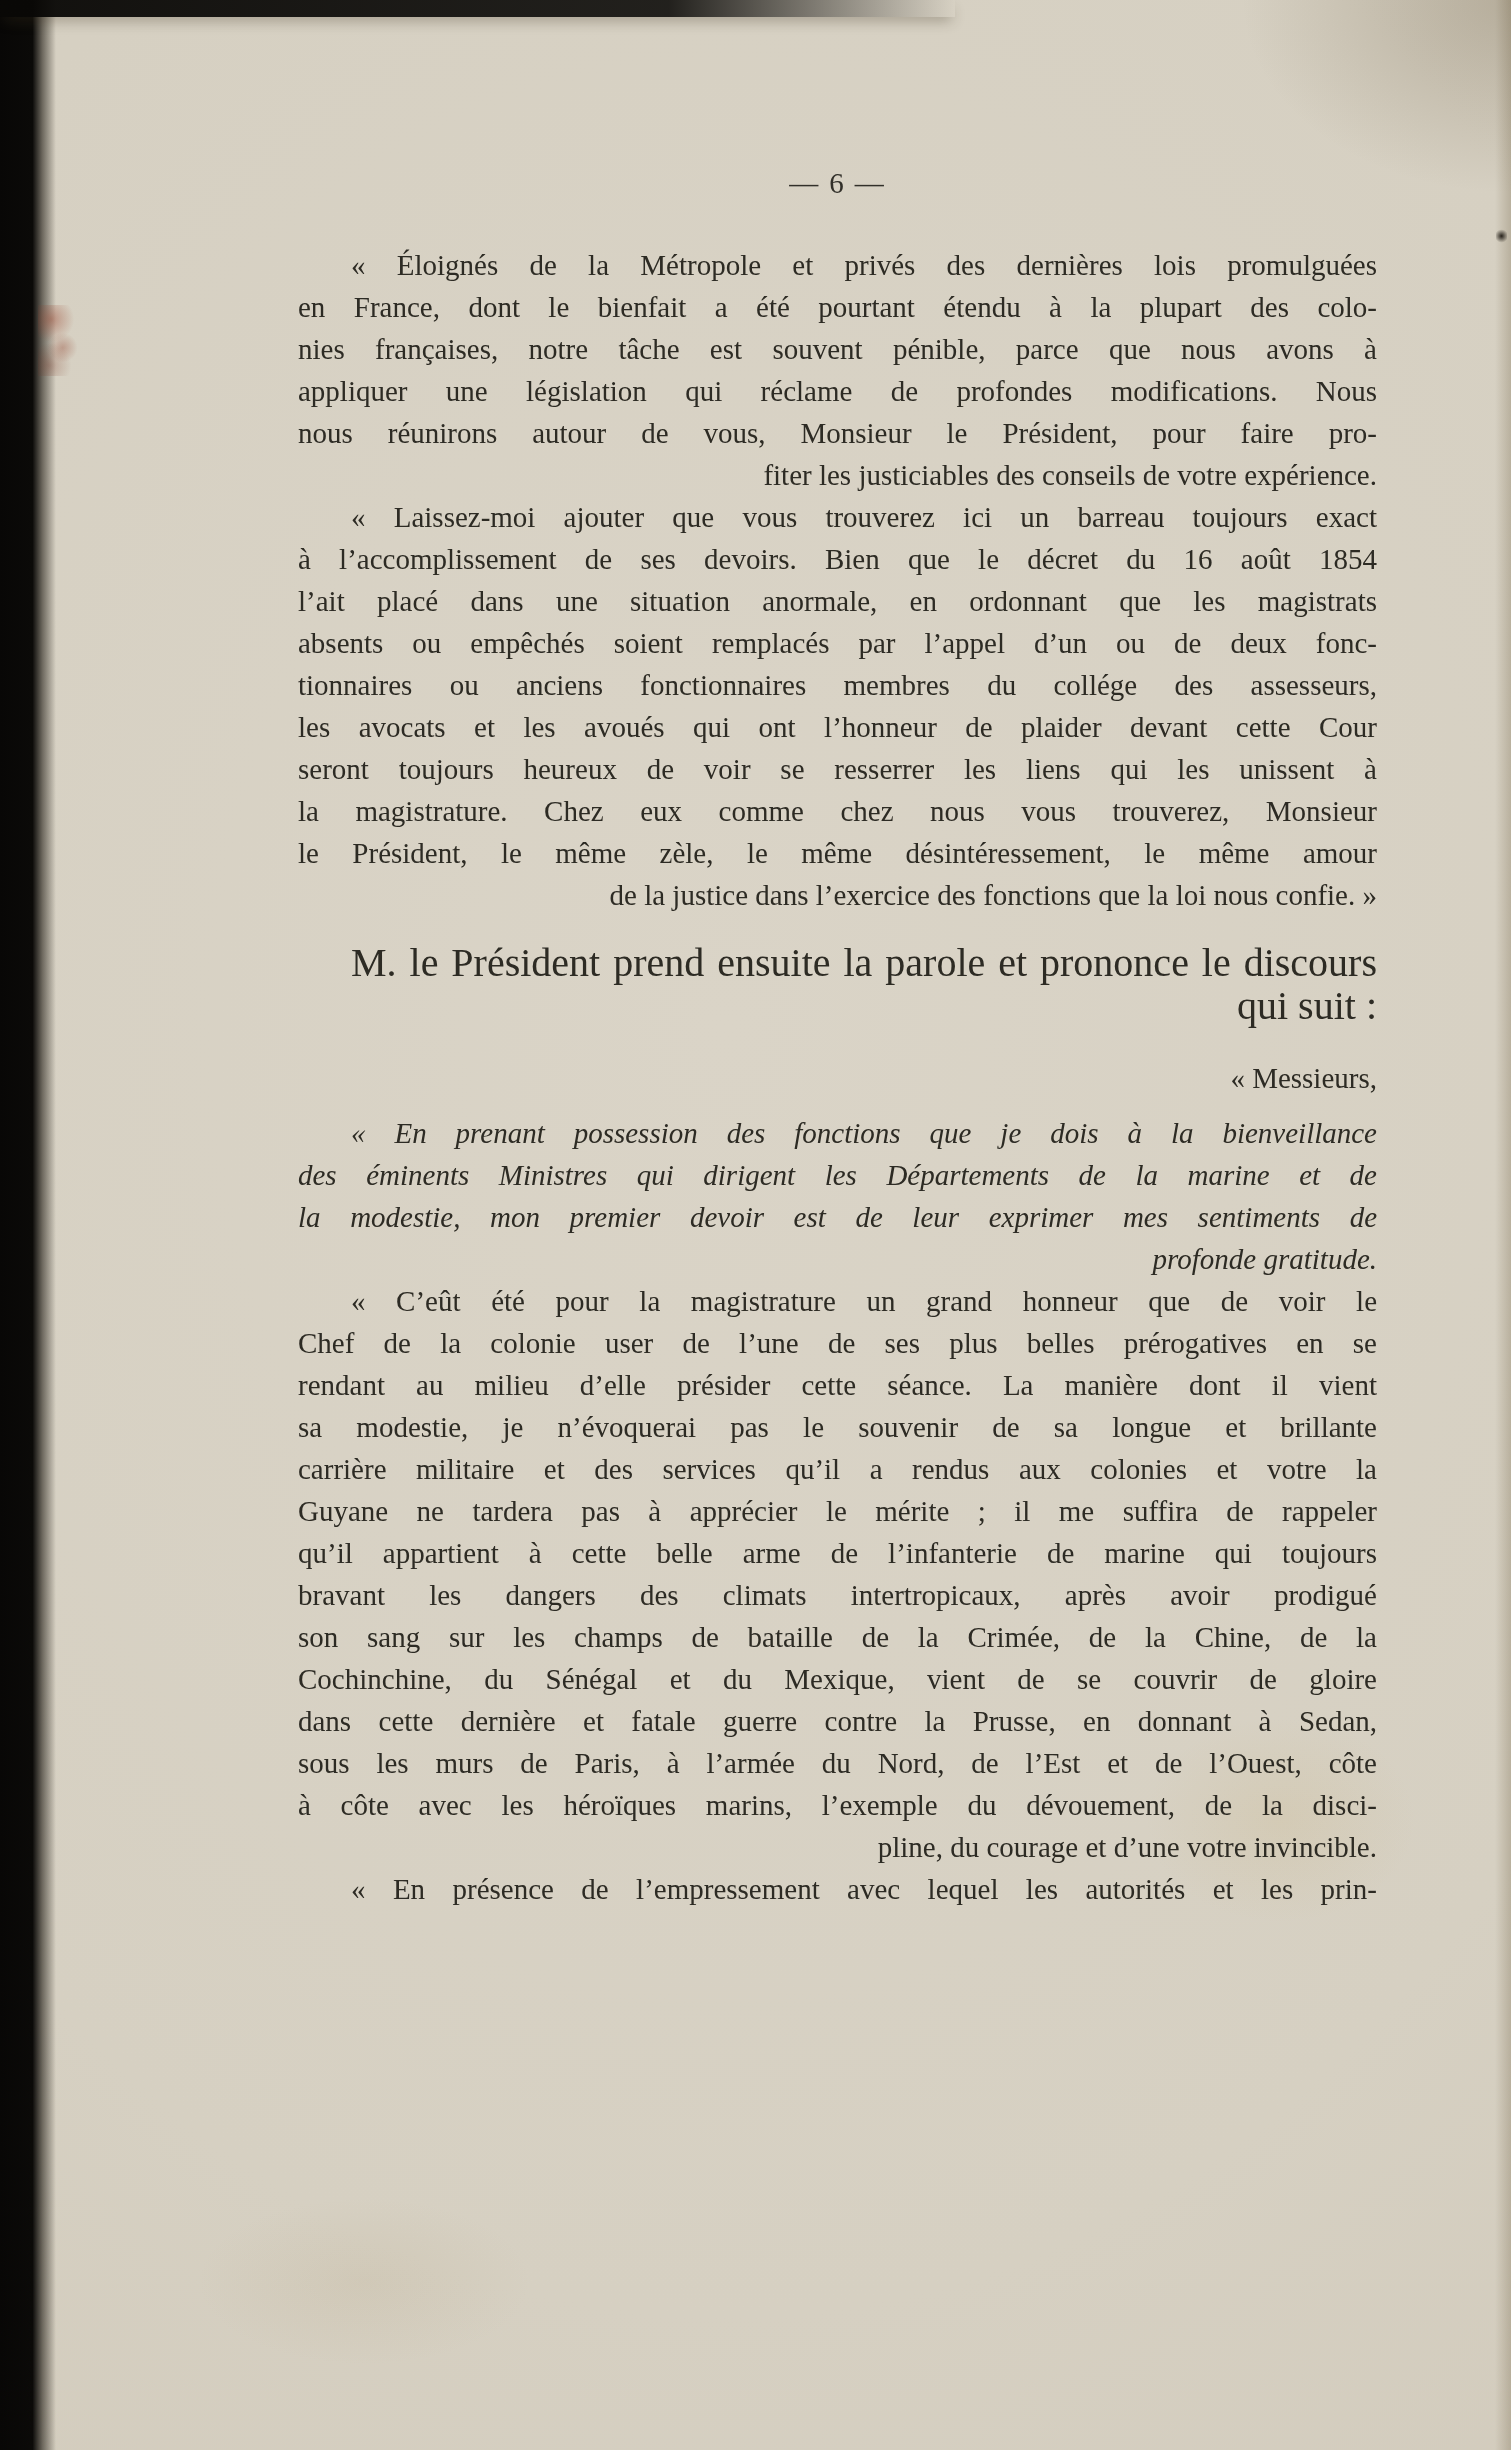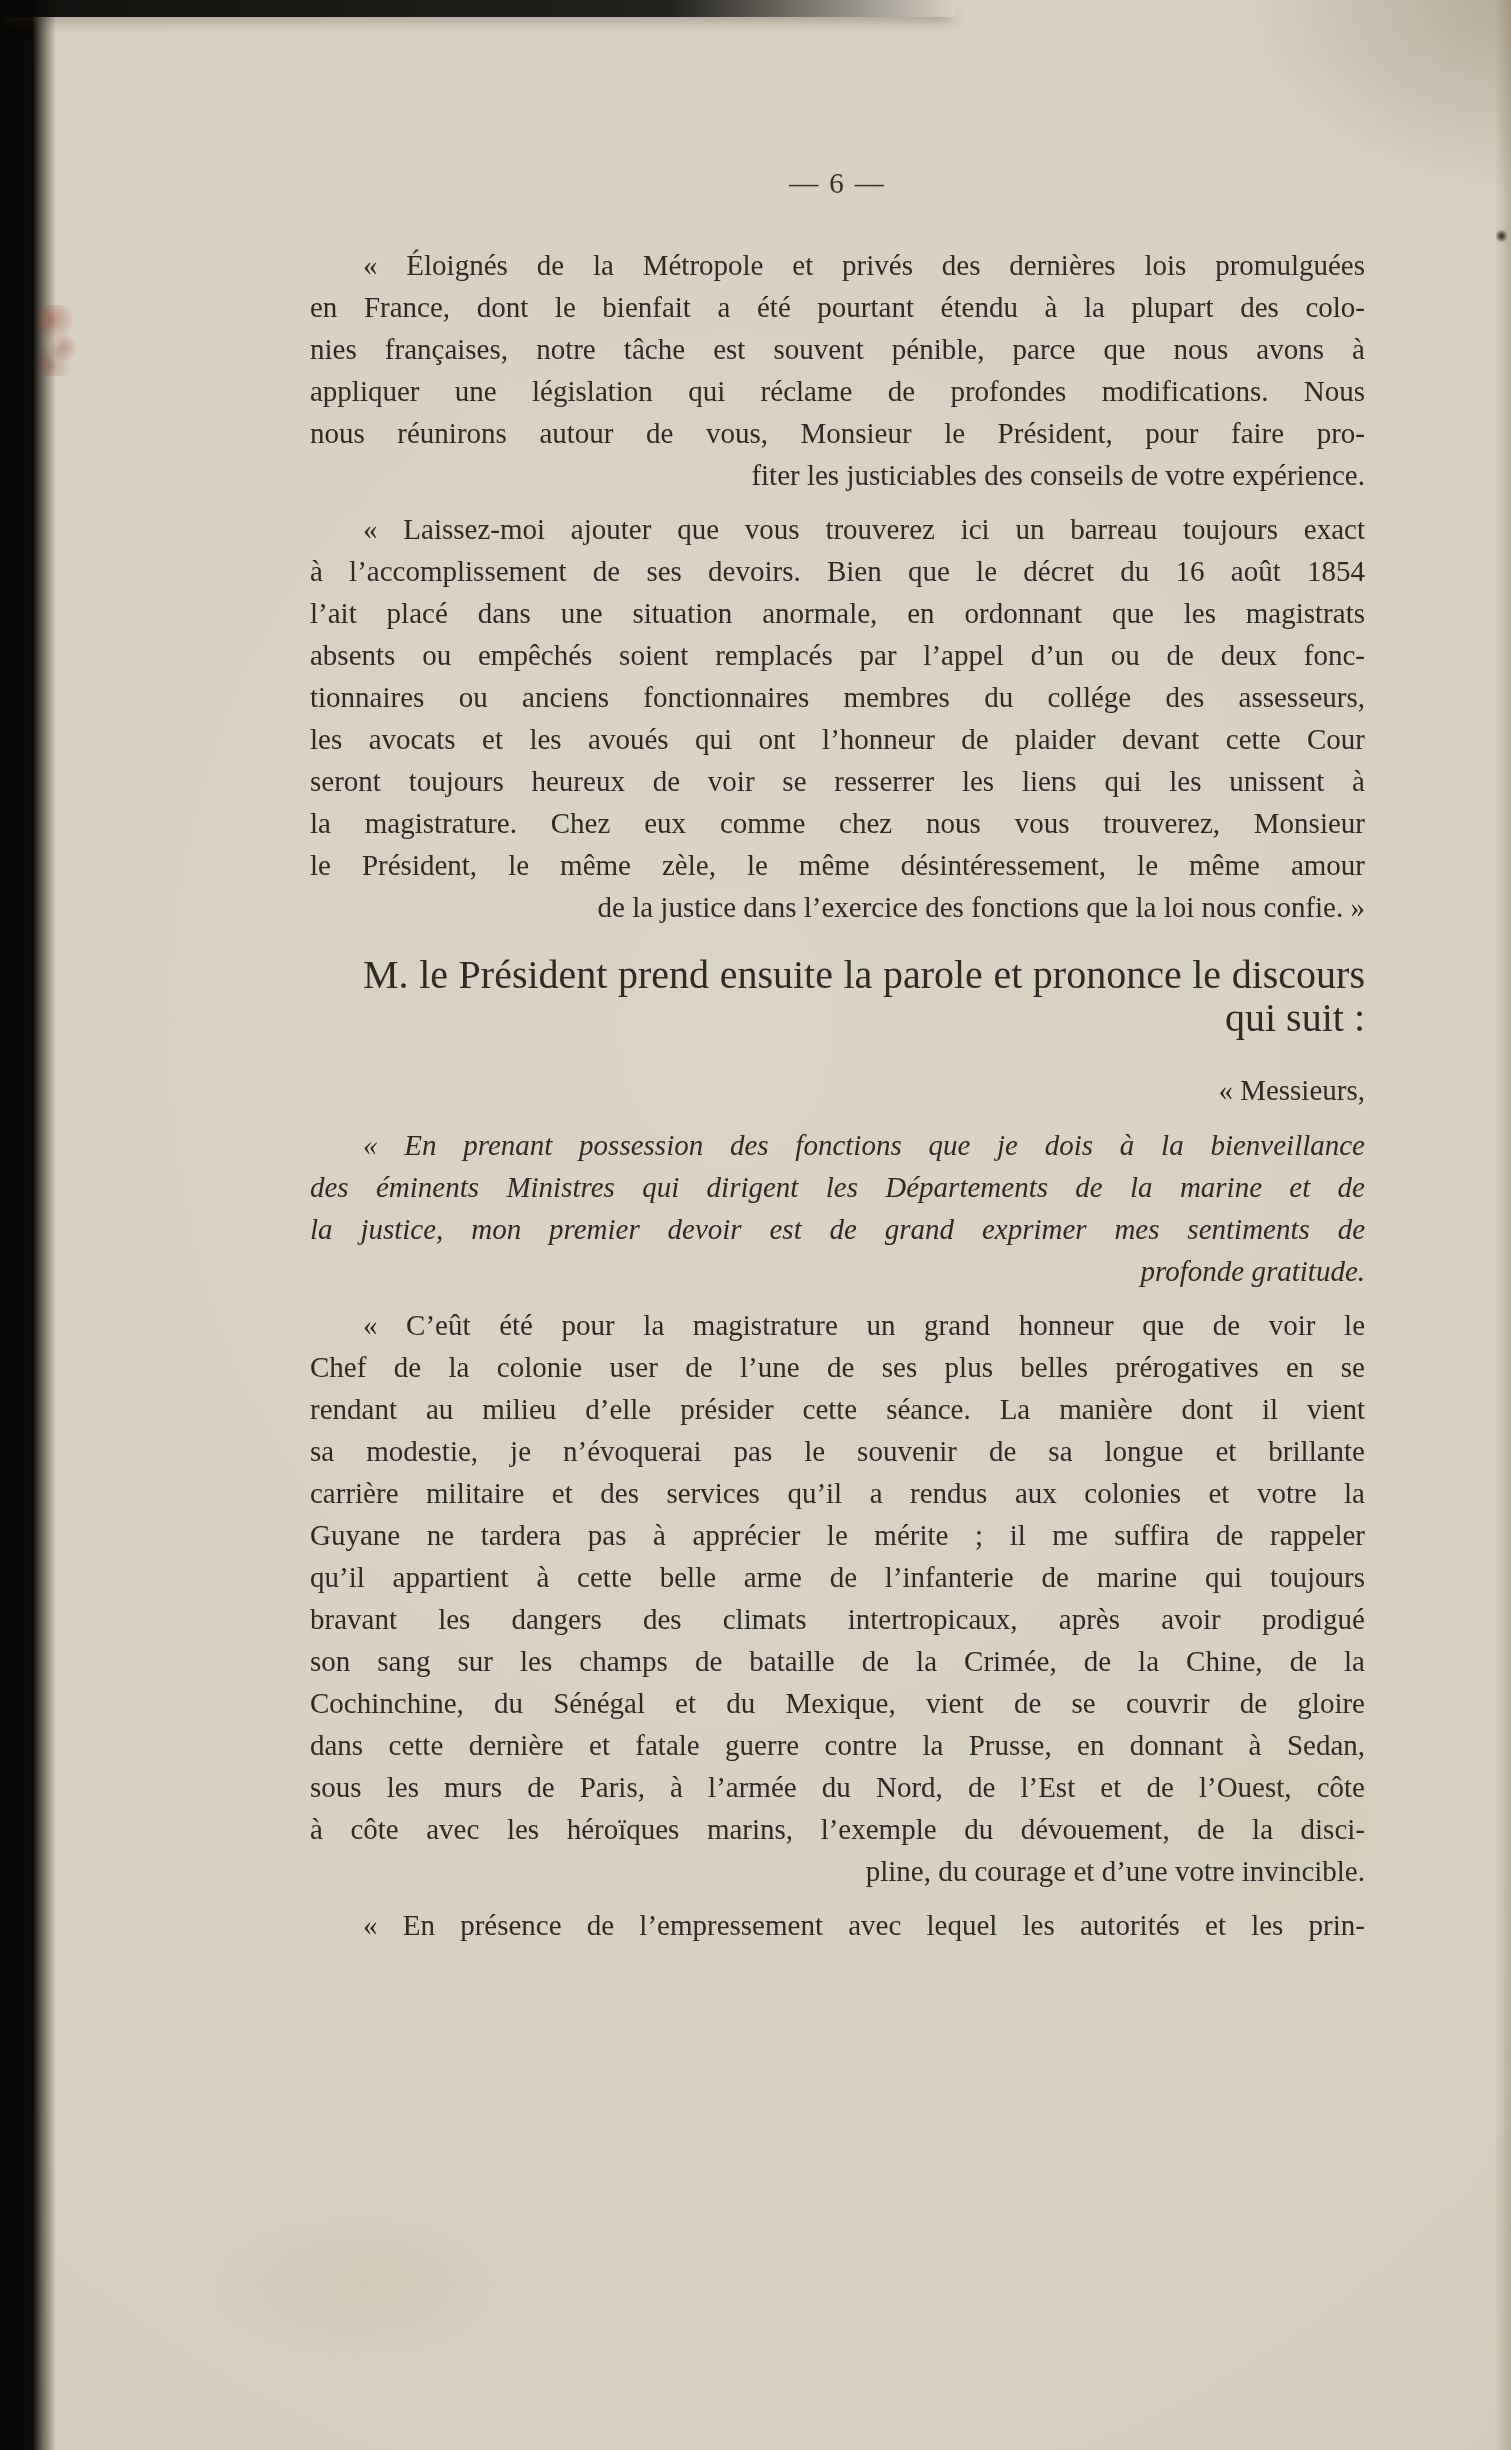--- a/index.html
+++ b/index.html
@@ -56,21 +56,21 @@
 
   
   .page-text {
     position: absolute; left: 298px; top: 162px; width: 1079px;
     font-size: 29px; line-height: 42px;
   }
   .page-number {
     text-align: center; font-size: 29px; letter-spacing: 1.9px;
     margin-bottom: 40px; color: #32302a;
   }
-  .para { margin: 12px; }
+  .para { margin: 0; }
   .line { text-align: justify; text-align-last: justify; }
   .line.e { text-align: right; text-align-last: auto; }
   .line.i { text-indent: 53px; }
   .line.i2 { text-indent: 155px; }
   .para-narrative { font-size: 40px; line-height: 43px; margin-top: 25px; }
   .mt-salutation { margin-top: 30px; }
   .mt-sm { margin-top: 13px; font-style: italic; }
 </style>
 </head>
 <body>
@@ -117,21 +117,21 @@
       <div class="line e">qui suit :</div>
     </div>
 
     <div class="para mt-salutation">
       <div class="line i2 e">« Messieurs,</div>
     </div>
 
     <div class="para mt-sm">
       <div class="line i">« En prenant possession des fonctions que je dois à la bienveillance</div>
       <div class="line">des éminents Ministres qui dirigent les Départements de la marine et de</div>
-      <div class="line">la justice, mon premier devoir est de grand exprimer mes sentiments de</div>
+      <div class="line">la modestie, mon premier devoir est de leur exprimer mes sentiments de</div>
       <div class="line e">profonde gratitude.</div>
     </div>
 
     <div class="para">
       <div class="line i">« C’eût été pour la magistrature un grand honneur que de voir le</div>
       <div class="line">Chef de la colonie user de l’une de ses plus belles prérogatives en se</div>
       <div class="line">rendant au milieu d’elle présider cette séance. La manière dont il vient</div>
       <div class="line">sa modestie, je n’évoquerai pas le souvenir de sa longue et brillante</div>
       <div class="line">carrière militaire et des services qu’il a rendus aux colonies et votre la</div>
       <div class="line">Guyane ne tardera pas à apprécier le mérite ; il me suffira de rappeler</div>

